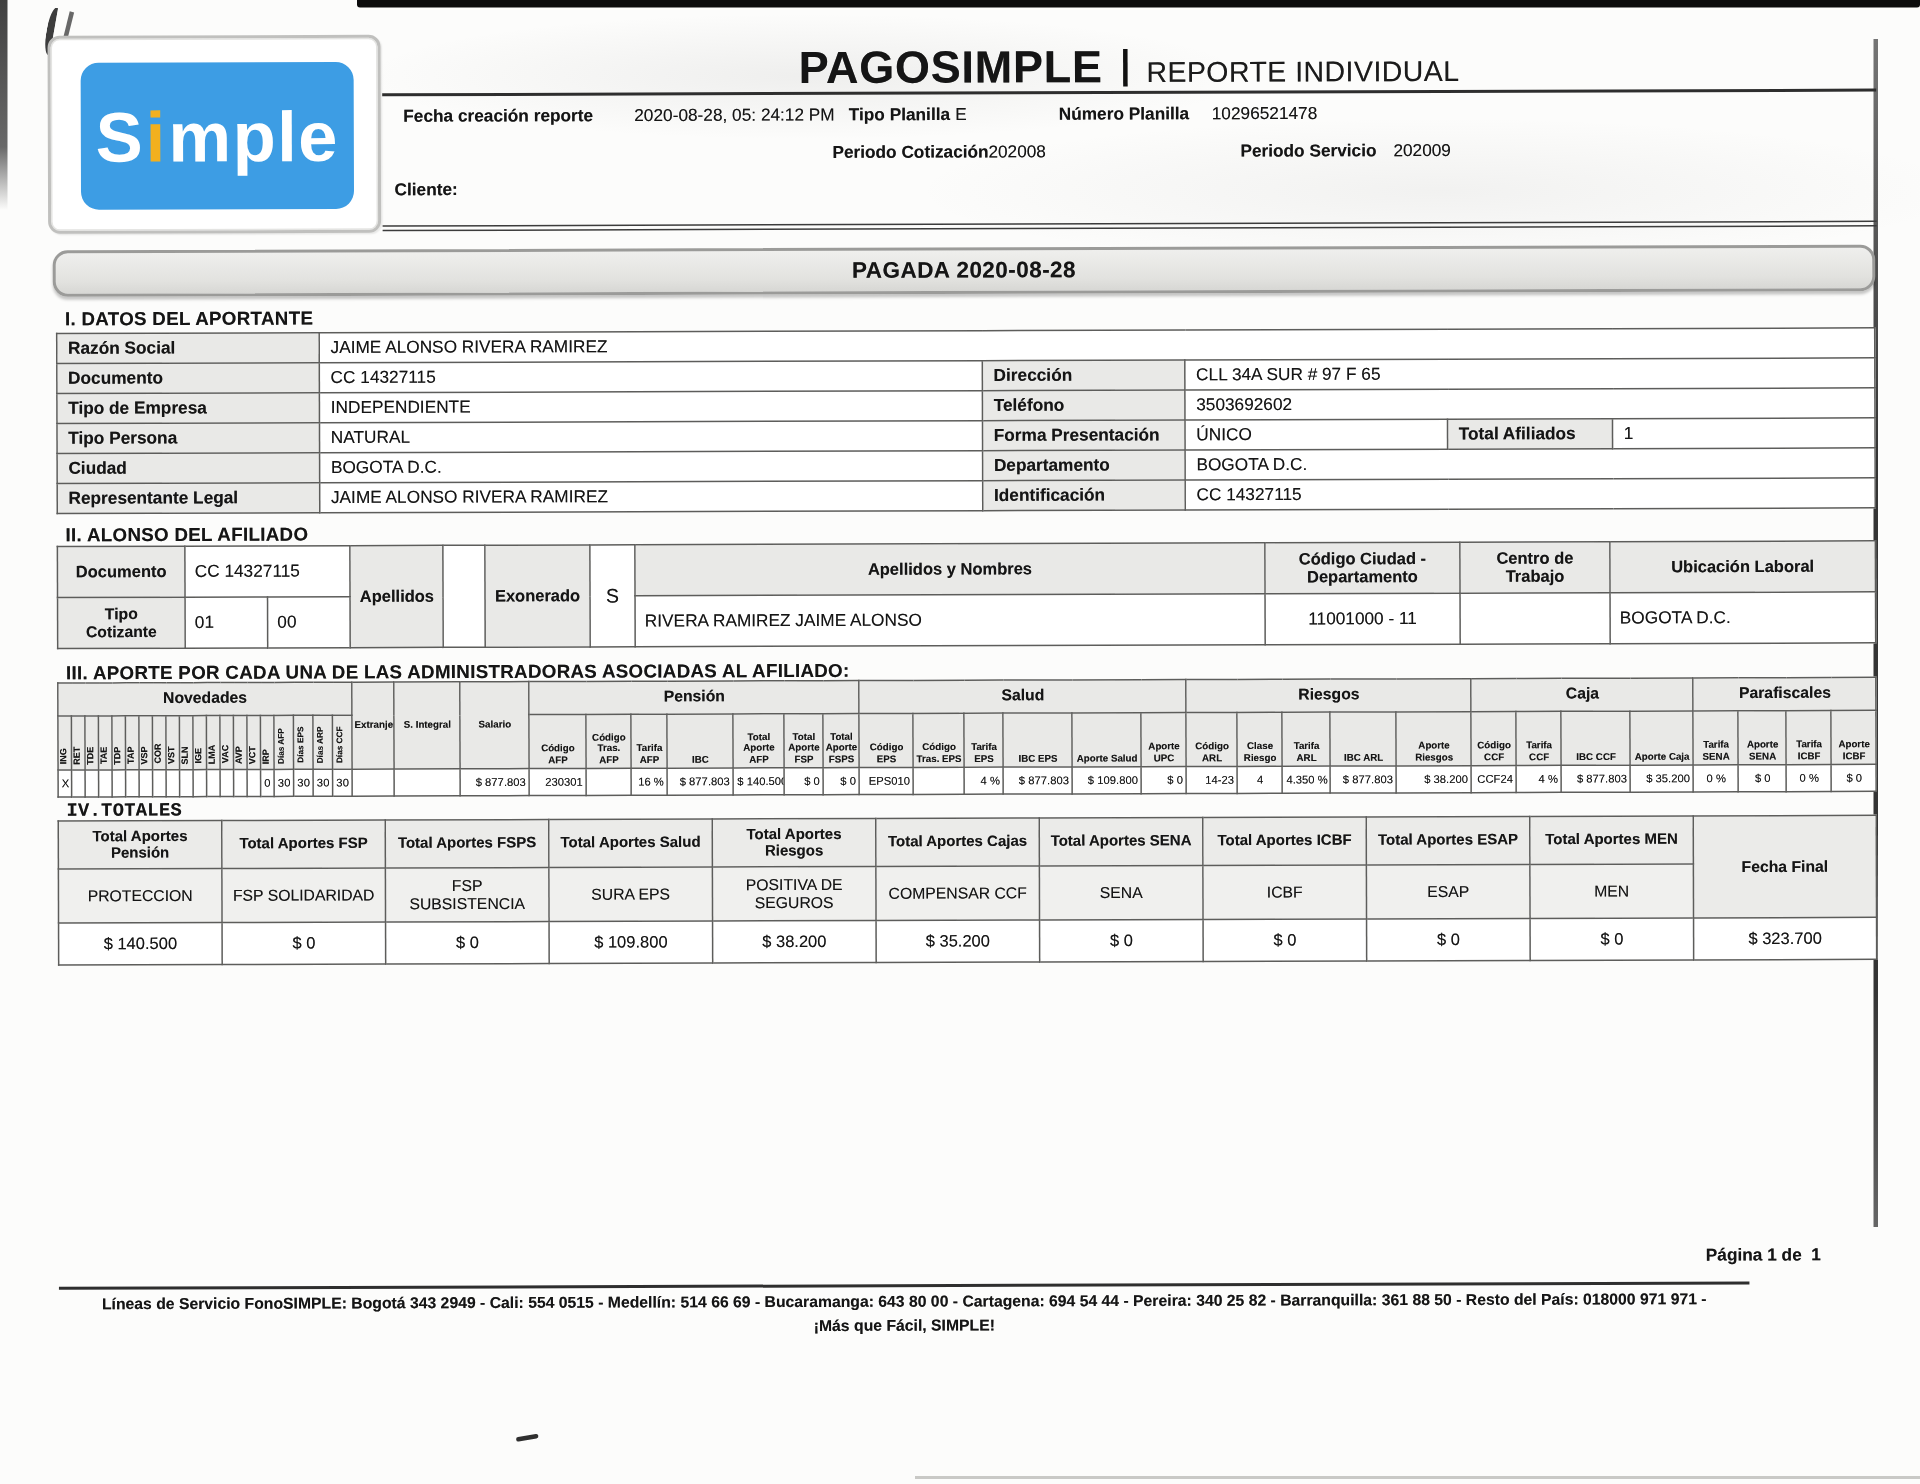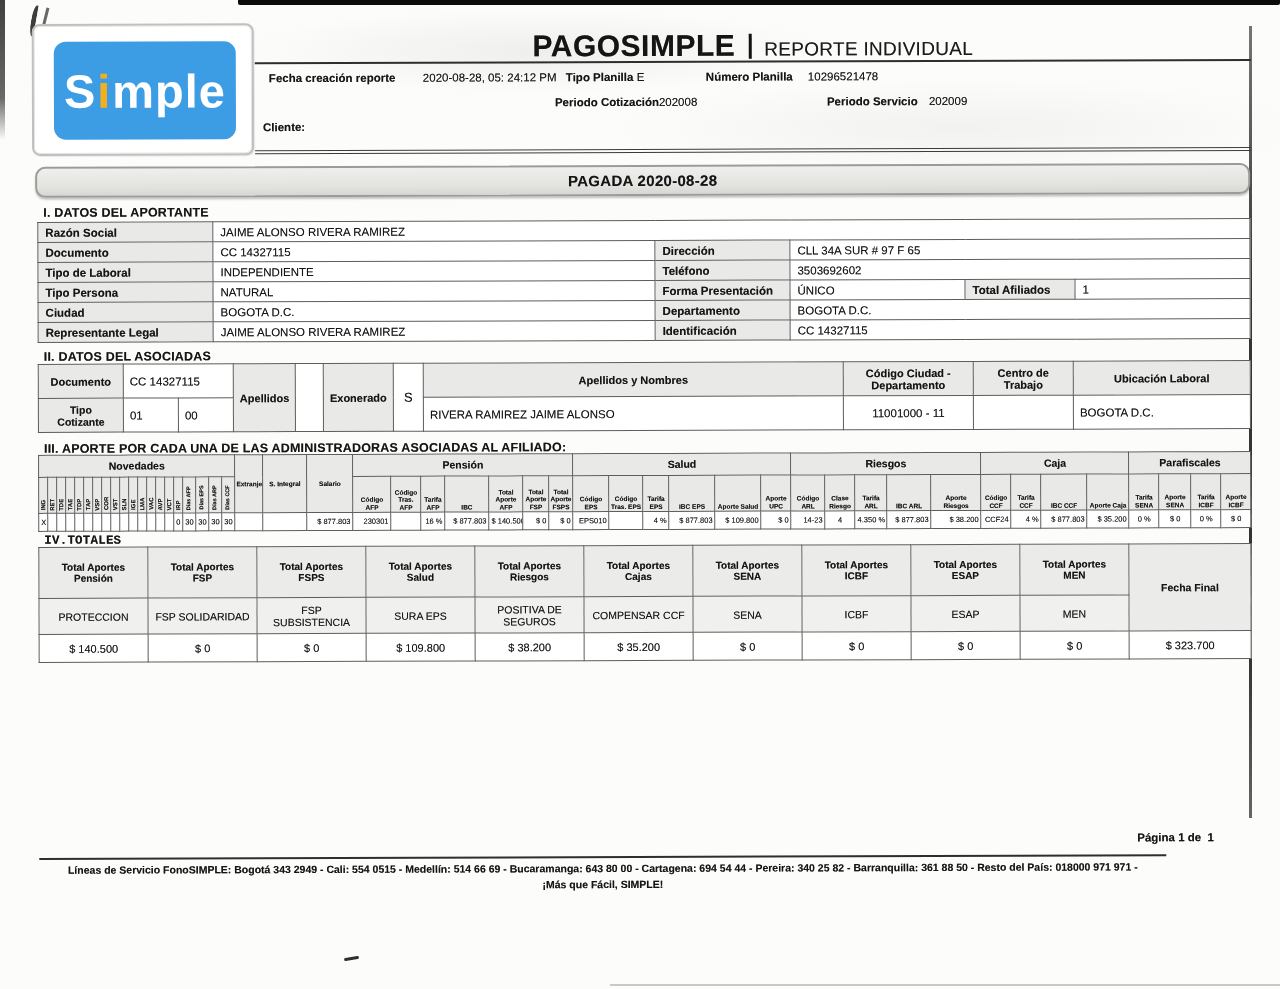--- a/index.html
+++ b/index.html
@@ -81,21 +81,21 @@
   .t3 .tall { font-size:6.5px; vertical-align:middle; }
   .t3 .vrow th { height:36px; vertical-align:bottom; }
   .t3 .vt { writing-mode:vertical-rl; transform:rotate(180deg); display:inline-block; font-size:6px; line-height:1; max-height:35px; white-space:nowrap; }
   .t3 .vt.dias { font-size:5.5px; }
   .t3 td { height:18px; font-size:7.5px; text-align:center; padding:0 2px; white-space:nowrap; }
   .t3 td.money { text-align:right; }
   .t3 td.code { text-align:right; }
 
   
   .t4 { top:545px; width:1212px; text-align:center; }
-  .t4 th { background:#ebebe9; font-weight:bold; font-size:10px; height:32px; padding:14px; }
+  .t4 th { background:#ebebe9; font-weight:bold; font-size:10px; height:32px; padding:2px; }
   .t4 .entity td { background:#f0f0ee; font-size:10.5px; height:36px; padding:2px 4px; }
   .t4 .vals td { font-size:11px; height:28px; }
   .t4 .final { background:#ebebe9; font-weight:bold; font-size:10.5px; }
 
   
   .page-label { position:absolute; left:1136px; top:833px; font-size:11.5px; font-weight:bold; white-space:pre; }
   .footer-rule { position:absolute; left:38px; top:856px; width:1127px; height:2px; background:#2e2e2e; }
   .footer-l1 { position:absolute; left:38px; top:862px; width:1127px; text-align:center; font-size:10.5px; font-weight:bold; }
   .footer-l2 { position:absolute; left:38px; top:878px; width:1127px; text-align:center; font-size:10.5px; font-weight:bold; }
   .badge { position:absolute; left:1172px; top:862px; width:93px; height:93px; border-radius:50%;
@@ -160,21 +160,21 @@
       <td class="lbl">Razón Social</td>
       <td colspan="5">JAIME ALONSO RIVERA RAMIREZ</td>
     </tr>
     <tr>
       <td class="lbl">Documento</td>
       <td>CC 14327115</td>
       <td class="lbl">Dirección</td>
       <td colspan="3">CLL 34A SUR # 97 F 65</td>
     </tr>
     <tr>
-      <td class="lbl">Tipo de Laboral</td>
+      <td class="lbl">Tipo de Empresa</td>
       <td>INDEPENDIENTE</td>
       <td class="lbl">Teléfono</td>
       <td colspan="3">3503692602</td>
     </tr>
     <tr>
       <td class="lbl">Tipo Persona</td>
       <td>NATURAL</td>
       <td class="lbl">Forma Presentación</td>
       <td>ÚNICO</td>
       <td class="lbl">Total Afiliados</td>
@@ -188,21 +188,21 @@
     </tr>
     <tr>
       <td class="lbl">Representante Legal</td>
       <td>JAIME ALONSO RIVERA RAMIREZ</td>
       <td class="lbl">Identificación</td>
       <td colspan="3">CC 14327115</td>
     </tr>
   </tbody>
     </table>
 
-  <div class="sec-title" style="top:348px;">II. DATOS DEL ASOCIADAS</div>
+  <div class="sec-title" style="top:348px;">II. ALONSO DEL AFILIADO</div>
   <table class="t2">
     <colgroup>
         <col style="width:85px">
         <col style="width:55px">
         <col style="width:55px">
         <col style="width:62px">
         <col style="width:28px">
         <col style="width:70px">
         <col style="width:30px">
         <col style="width:420px">

